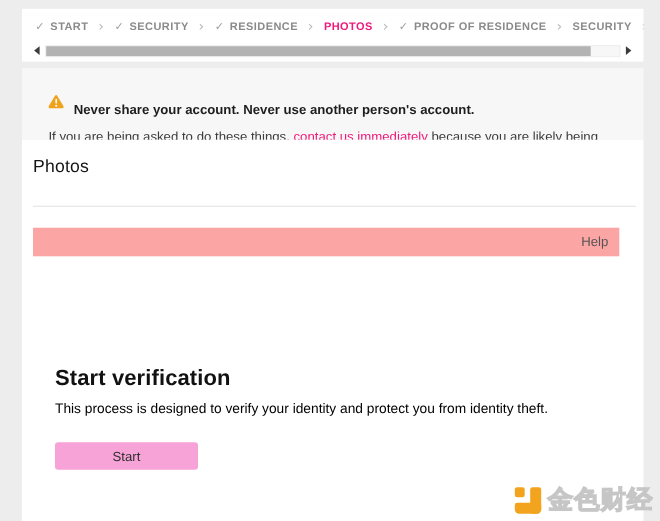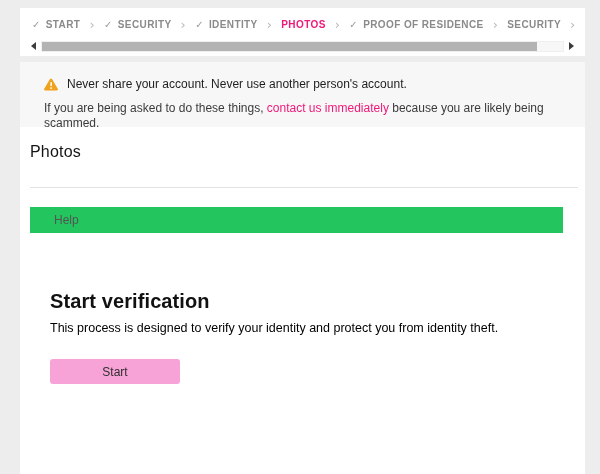--- a/index.html
+++ b/index.html
@@ -35,37 +35,37 @@
   .sb-track { flex:1; height:11px; margin:0 3px; background:#f7f7f7; border:1px solid #efefef; position:relative; }
   .sb-thumb { position:absolute; left:0; top:0; height:9px; width:95%; background:#b3b3b3; }
 
   
   .banner {
     position:absolute; left:20px; top:62px; width:565px; height:65px;
     background:#f7f7f7; padding:15px 24px 0 24px; font-size:12px; color:#3b3b3b;
   }
   .banner-title-row { display:flex; align-items:center; }
   .warn-icon { display:inline-flex; margin-right:9px; flex:0 0 auto; }
-  .banner-title { font-weight:400; color:#1e1e1e; font-size:12px; }
+  .banner-title { font-weight:700; color:#1e1e1e; font-size:12px;margin-top:16px; }
   .banner-body { margin-top:10px; line-height:15px; }
   .banner-link { color:var(--accent,#f01879); text-decoration:none; cursor:pointer; }
 
   
   .main-card { position:absolute; left:20px; top:127px; width:565px; height:347px; background:#ffffff; }
   .page-title { position:absolute; left:10px; top:16px; font-size:16px; font-weight:500; color:#141414; letter-spacing:.2px; }
   .divider { position:absolute; left:10px; right:7px; top:60px; height:1px; background:#e3e3e3; }
 
   .widget { position:absolute; left:10px; top:80px; width:533px; bottom:0; background:#fff; }
   .widget-header {
-    height:26px; background:#22c55e; display:flex; align-items:center; 
-    padding:0 24px;
+    height:26px; background:#fca5a5; display:flex; align-items:center; justify-content:flex-end;
+    padding:0 10px;
   }
   .help-link { font-size:12px; color:#555555; text-decoration:none; cursor:pointer; }
   .widget-body { padding:0 20px; }
-  .widget-heading { margin-top:57px; font-size:20px; font-weight:600; color:#111111; letter-spacing:.1px; }
+  .widget-heading { margin-top:100px; font-size:20px; font-weight:600; color:#111111; letter-spacing:.1px; }
   .widget-desc { margin-top:7px; font-size:12.5px; line-height:17px; color:#000000; }
   .start-btn {
     display:block; margin-top:22px; width:130px; height:25px;
     background:var(--button-pink,#f7a3d8); border:none; border-radius:3px;
     font-family:inherit; font-size:12px; color:#2e2e2e; cursor:pointer;
   }
 
   
   .watermark { position:absolute; right:6px; bottom:4px; display:flex; align-items:center; }
   .wm-icon { position:relative; width:26px; height:26px; margin-right:5px; flex:0 0 auto; }
@@ -90,21 +90,21 @@
           <span>START</span>
         </span>
         <span class="sep">›</span>
         <span class="step">
           <span class="check">✓</span>
           <span>SECURITY</span>
         </span>
         <span class="sep">›</span>
         <span class="step">
           <span class="check">✓</span>
-          <span>IDENTITY</span>
+          <span>RESIDENCE</span>
         </span>
         <span class="sep">›</span>
         <span class="step active">
           <span>PHOTOS</span>
         </span>
         <span class="sep">›</span>
         <span class="step">
           <span class="check">✓</span>
           <span>PROOF OF RESIDENCE</span>
         </span>
@@ -150,14 +150,22 @@
       <div class="widget-body">
         <h2 class="widget-heading">Start verification</h2>
         <div class="widget-desc">
           <div>This process is designed to verify your identity and protect you from identity theft.</div>
         </div>
         <button class="start-btn">Start</button>
       </div>
     </div>
   </div>
 
+  <div class="watermark">
+    <span class="wm-icon">
+      <span class="wm-sq"></span>
+      <span class="wm-bar-right"></span>
+      <span class="wm-bar-bottom"></span>
+    </span>
+    <span class="wm-text">金色财经</span>
+  </div>
 
 </div>
 
 </body></html>

